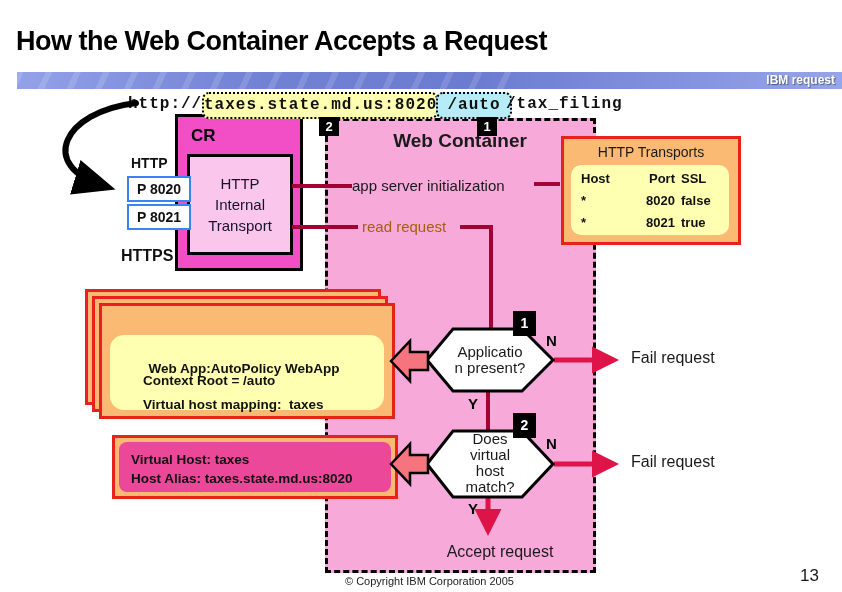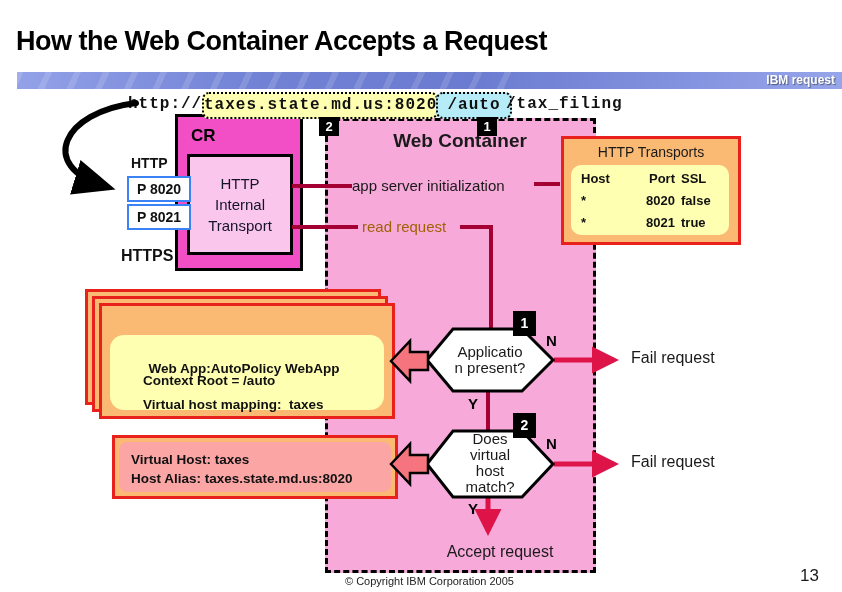--- a/index.html
+++ b/index.html
@@ -51,21 +51,21 @@
   .app-back2{left:85px;top:289px;width:290px;height:110px;}
   .app-back1{left:92px;top:296px;width:290px;height:110px;}
   .app-front{left:99px;top:303px;width:290px;height:110px;}
   .app-title{position:absolute;left:0;top:10px;width:100%;text-align:center;font-size:13.5px;font-weight:bold;}
   .app-yellow{position:absolute;left:8px;top:29px;width:274px;height:75px;background:#FFFFB2;border-radius:14px;}
   .app-line{position:absolute;font-size:13.5px;font-weight:bold;white-space:pre;color:#111;}
   .app-l1{left:16px;top:11px;} .app-l1 .val{}
   .app-l2{left:33px;top:38px;} .app-l3{left:33px;top:62px;}
   
   .vh-box{left:112px;top:435px;width:280px;height:58px;}
-  .vh-yellow{position:absolute;left:4px;top:4px;right:4px;bottom:4px;background:#fca5a5;border-radius:8px;}
+  .vh-yellow{position:absolute;left:4px;top:4px;right:4px;bottom:4px;background:#ec4899;border-radius:8px;}
   .vh-l1{position:absolute;left:12px;top:10px;font-size:13.5px;font-weight:bold;}
   .vh-l2{position:absolute;left:12px;top:29px;font-size:13.5px;font-weight:bold;}
   
   .hex-text{text-align:center;font-size:15px;line-height:16px;color:#1a1a1a;}
   .hex1-text{left:444px;top:344px;width:92px;}
   .hex2-text{left:448px;top:431px;width:84px;}
   .badge{background:#000;color:#fff;text-align:center;font-weight:bold;}
   .badge-url{width:20px;height:19px;font-size:13px;line-height:19px;}
   .badge-hex{width:23px;height:25px;font-size:14px;line-height:25px;}
   .b-s2{left:319px;top:117px;} .b-s1{left:477px;top:117px;}

